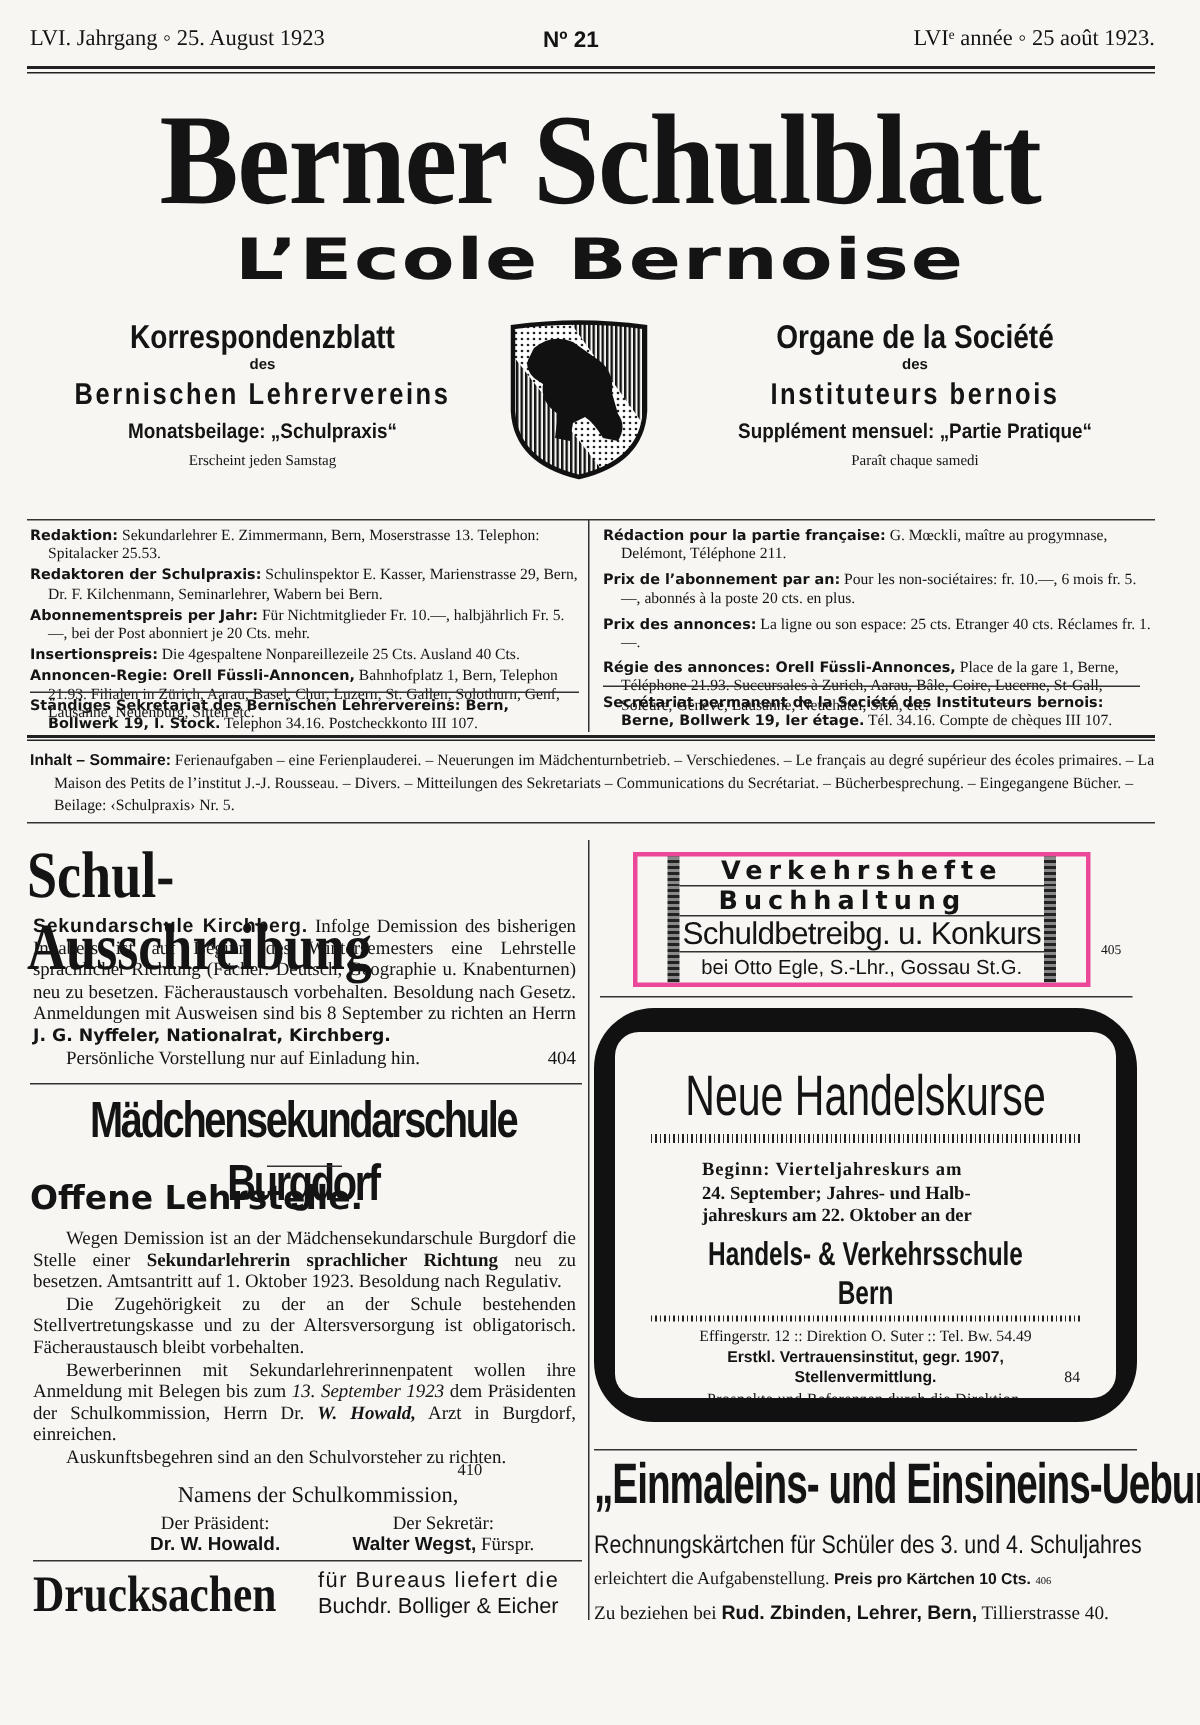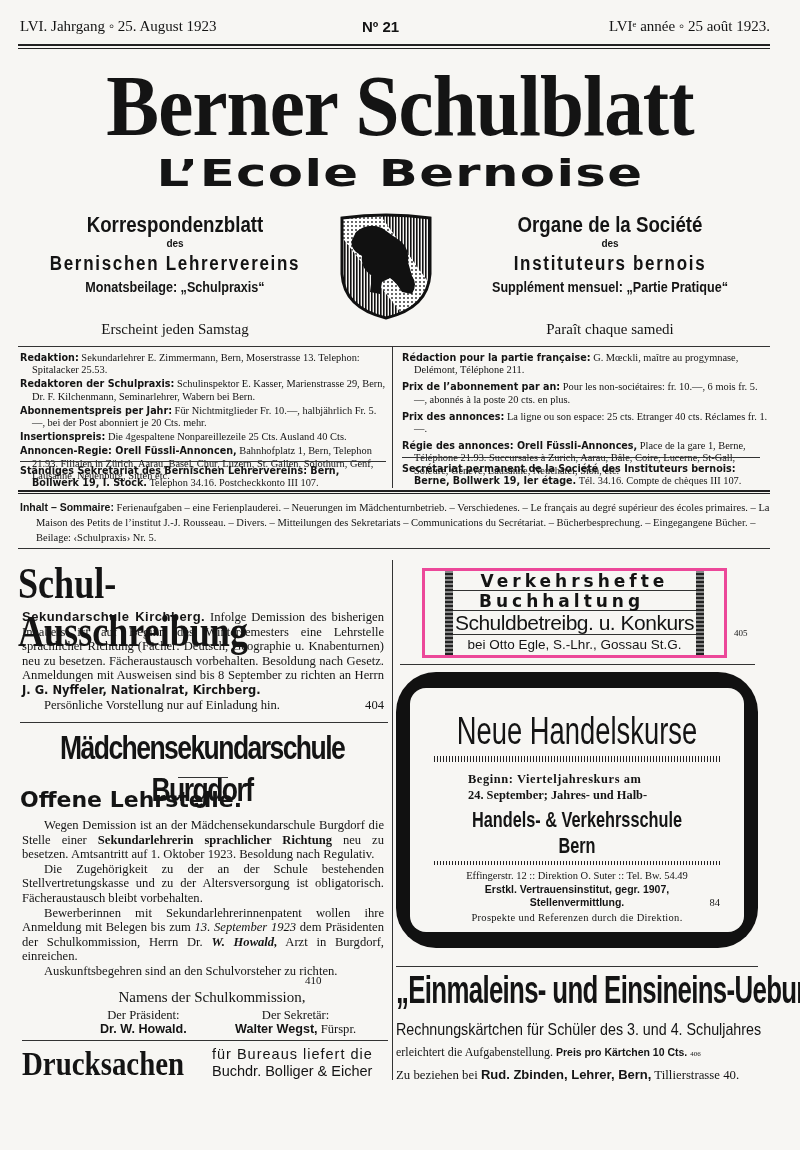--- a/index.html
+++ b/index.html
@@ -14,21 +14,21 @@
   .rule2 { left: 18px; right: 30px; height: 5px; border-top: 2px solid #222; border-bottom: 1px solid #222; }
 
   .mast { left: 0; width: 800px; top: 62px; text-align: center; font-family: "Liberation Serif", serif; font-weight: bold; font-size: 86px; line-height: 88px; letter-spacing: -1px; transform: scaleX(0.92); transform-origin: center; }
   .mast2 { left: 0; width: 800px; top: 152px; text-align: center; font-family: "DejaVu Sans", sans-serif; font-weight: bold; font-size: 38px; line-height: 42px; letter-spacing: 1px; transform: scaleX(1.35); transform-origin: center; }
 
   .subhead { text-align: center; width: 320px; }
   .subhead .big { font-family: "Liberation Sans", sans-serif; font-weight: bold; font-size: 22px; line-height: 26px; transform: scaleX(0.85); }
   .subhead .des { font-family: "Liberation Sans", sans-serif; font-weight: bold; font-size: 10px; line-height: 12px; }
   .subhead .med { font-family: "Liberation Sans", sans-serif; font-weight: bold; font-size: 20px; line-height: 26px; letter-spacing: 2px; transform: scaleX(0.85); }
   .subhead .supp { font-family: "Liberation Sans", sans-serif; font-weight: bold; font-size: 14px; line-height: 22px; transform: scaleX(0.9); }
-  .subhead .small { font-size: 15px; line-height: 20px; margin-top: 21px; }
+  .subhead .small { font-size: 10px; line-height: 20px; }
 
   .crest { left: 338px; top: 212px; width: 96px; height: 110px; }
 
   .info { font-size: 10.4px; line-height: 12.2px; }
   .info p { margin-bottom: 2px; padding-left: 12px; text-indent: -12px; }
   .info b.hd { font-family: "DejaVu Sans", sans-serif; font-weight: bold; font-size: 9.6px; }
   .sepline { height: 1px; background: #333; }
   .vline { width: 1px; background: #333; }
 
   .inhalt { left: 20px; right: 30px; top: 500px; font-size: 10.5px; line-height: 15px; }
@@ -181,20 +181,21 @@
 <div class="abs" style="left:734px;top:628px;font-size:9px">405</div>
 <div class="abs sepline" style="left:400px;width:355px;top:664px"></div>
 
 <div class="abs box-handel">
   <div class="inner">
     <div class="cond" style="margin-top:22px;font-size:38px;line-height:42px;transform:scaleX(0.72)">Neue Handelskurse</div>
     <div class="hatch" style="margin:4px 24px 10px"></div>
     <div style="font-weight:bold;font-size:12.4px;line-height:15.5px;text-align:left;padding-left:58px">
       <div style="letter-spacing:0.6px">Beginn: Vierteljahreskurs am</div>
       <div>24. September; Jahres- und Halb-</div>
+      <div>jahreskurs am 22. Oktober an der</div>
     </div>
     <div class="cond" style="margin-top:4px;font-weight:bold;font-size:22px;line-height:26px;transform:scaleX(0.74)">Handels- &amp; Verkehrsschule Bern</div>
     <div class="hatch" style="margin:2px 24px 4px;height:4px"></div>
     <div style="font-size:10.5px;line-height:14px">Effingerstr. 12 :: Direktion O. Suter :: Tel. Bw. 54.49</div>
     <div style="font-family:'Liberation Sans',sans-serif;font-weight:bold;font-size:10.5px;line-height:13px">
       <div>Erstkl. Vertrauensinstitut, gegr. 1907,</div>
       <div style="position:relative"><span>Stellenvermittlung.</span><span style="position:absolute;right:24px;font-family:'Liberation Serif',serif;font-weight:normal">84</span></div>
     </div>
     <div style="font-size:10.5px;line-height:18px;letter-spacing:0.3px">Prospekte und Referenzen durch die Direktion.</div>
   </div>

